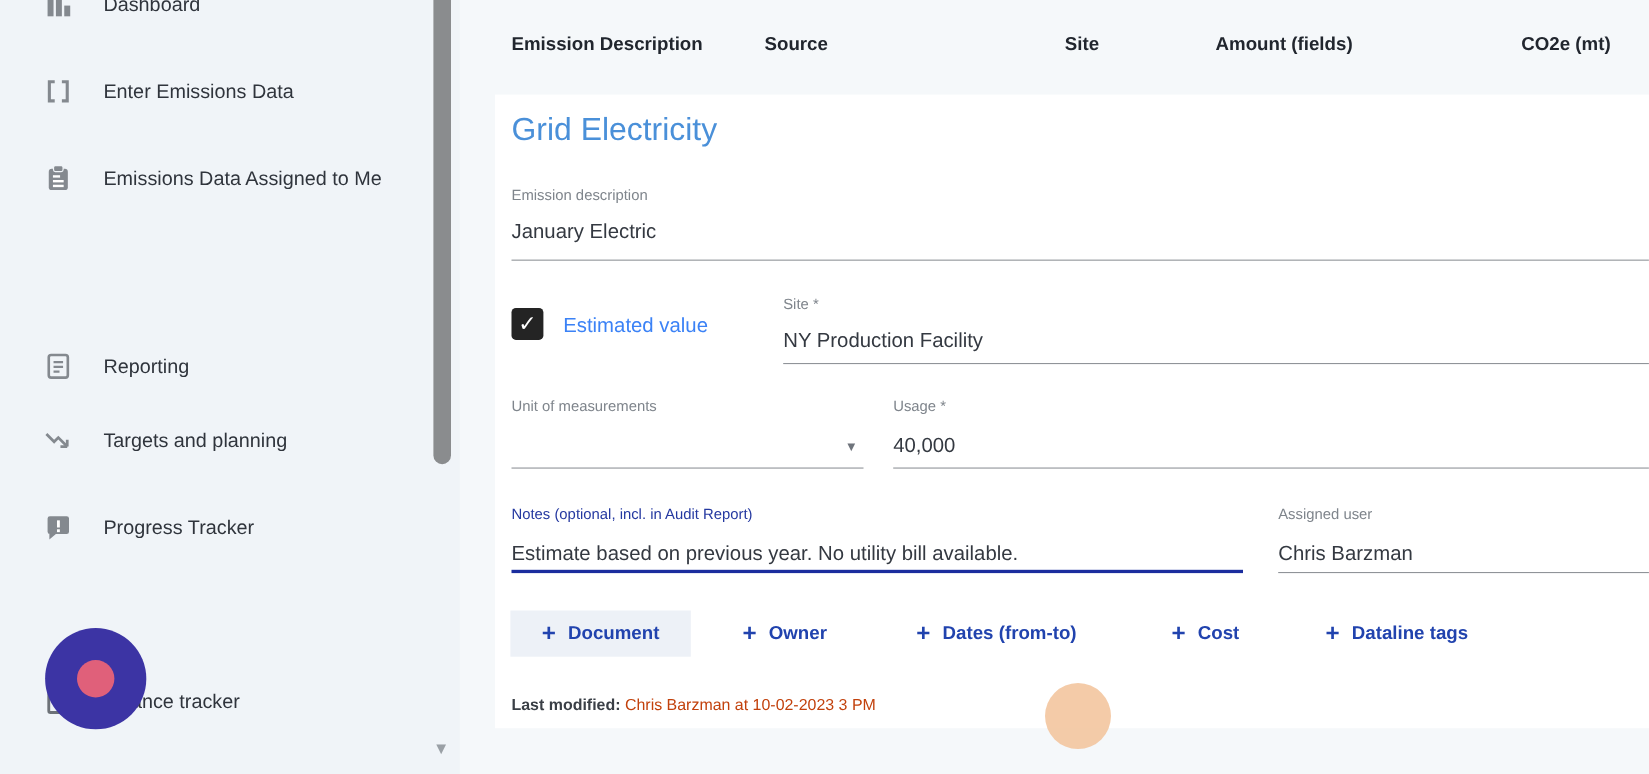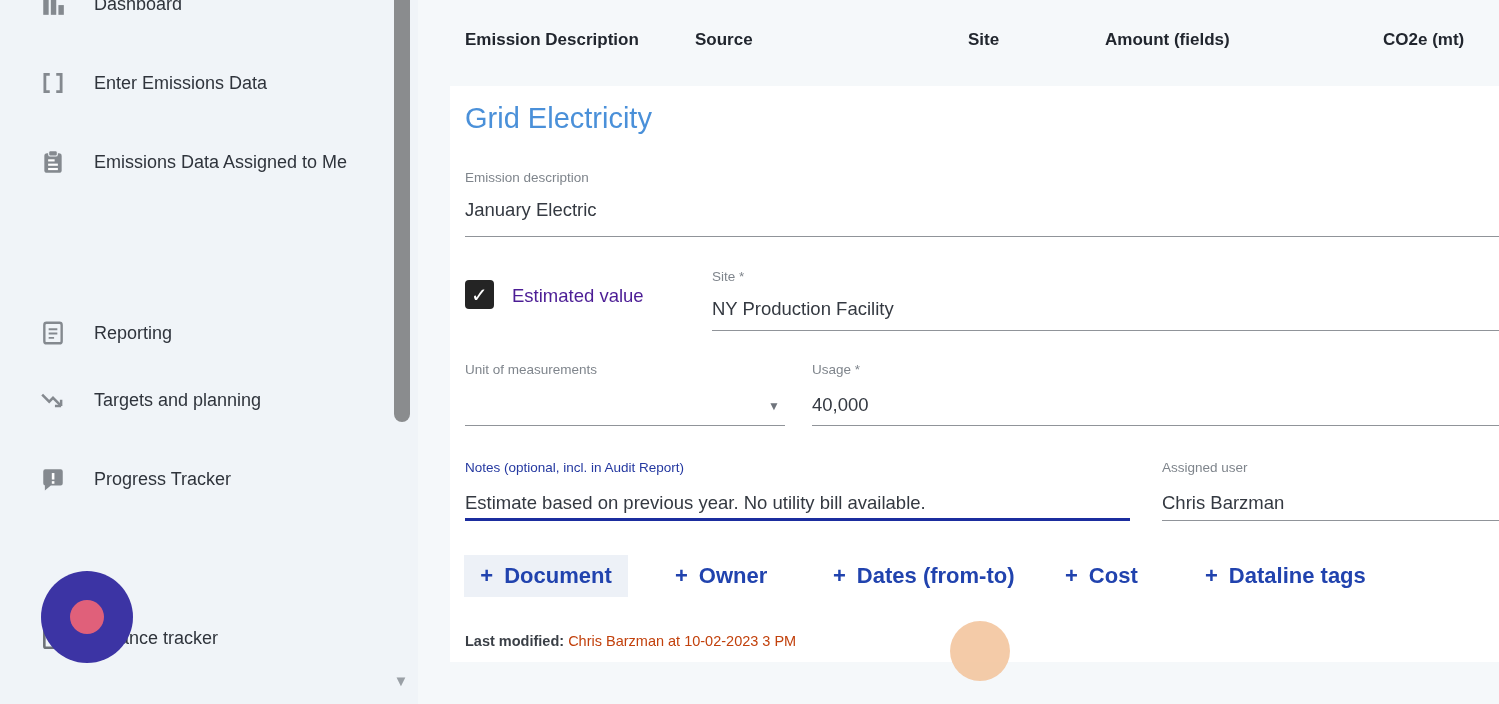--- a/index.html
+++ b/index.html
@@ -76,34 +76,34 @@
   .u-line { position: absolute; height: 0; border-top: 1px solid #909499; }
   .u-line-thick { position: absolute; height: 3px; background: #1b2d9e; }
 
   .checkbox {
     position: absolute; left: 15px; top: 194px; width: 29px; height: 29px;
     background: #242424; border-radius: 4px; cursor: pointer;
     display: flex; align-items: center; justify-content: center;
     color: #ffffff; font-size: 20px; font-weight: 700;
   }
   .checkbox-label {
-    position: absolute; left: 62px; top: 199px; font-size: 18.5px; color: #4c1d95;
+    position: absolute; left: 62px; top: 199px; font-size: 18.5px; color: #3b82f6;
   }
   .dd-caret {
     position: absolute; left: 318px; top: 313px; font-size: 12px; color: #6f747c;
     cursor: pointer; user-select: none;
   }
 
   .add-btn {
     position: absolute; top: 469px; height: 42px;
     display: flex; align-items: center; gap: 11px;
     color: #2143ae; cursor: pointer; z-index: 6;
   }
   .add-btn .plus { font-size: 22px; font-weight: 700; line-height: 1; }
-  .add-btn .btn-label { font-size: 22px; font-weight: 700; white-space: nowrap; }
+  .add-btn .btn-label { font-size: 17px; font-weight: 700; white-space: nowrap; }
   .add-btn.highlighted {
     left: 14px; width: 164px; background: #edf1f7; justify-content: center;
   }
 
   .last-modified {
     position: absolute; left: 15px; top: 547px; font-size: 14.5px; white-space: nowrap;
   }
   .last-modified .lm-label { font-weight: 700; color: #3a3f46; }
   .last-modified .lm-value { color: #c2410c; }
 </style>

